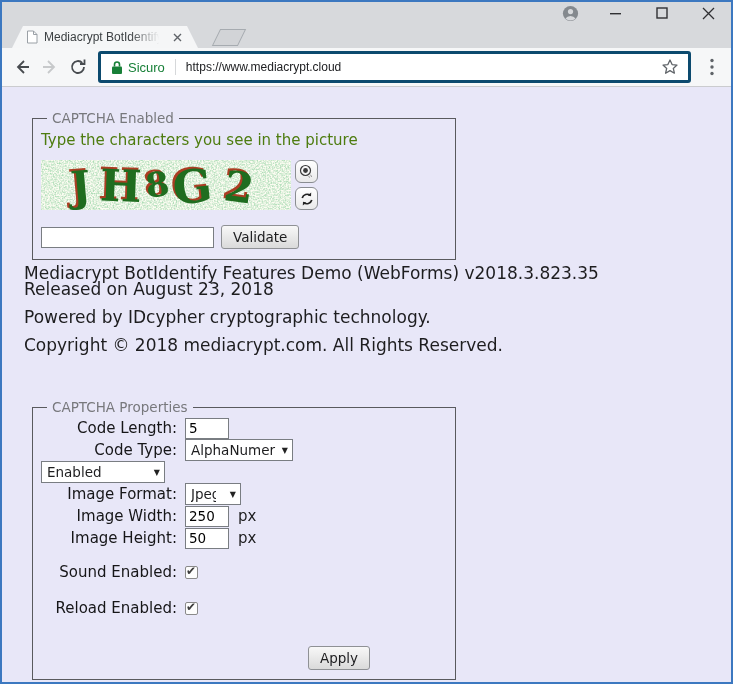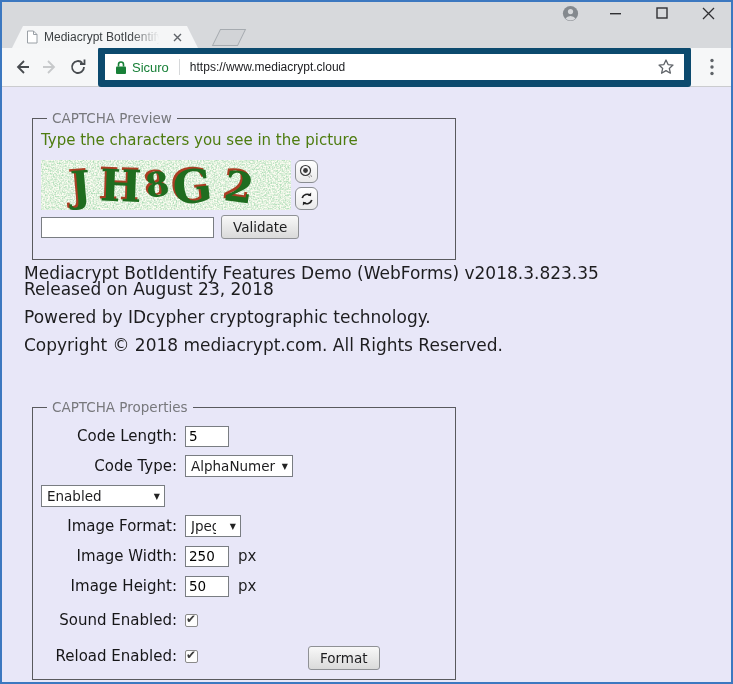--- a/index.html
+++ b/index.html
@@ -19,51 +19,51 @@
   .tab-title{flex:1;font-size:12px;color:#3c4043;white-space:nowrap;overflow:hidden;
        -webkit-mask-image:linear-gradient(90deg,#000 72%,transparent 96%);
        mask-image:linear-gradient(90deg,#000 72%,transparent 96%);}
   .tab-close{width:14px;height:14px;display:grid;place-items:center;}
   .newtab{position:absolute;left:214px;top:5px;width:24px;height:15px;background:#d2d4d7;
        border:1px solid #a6abb0;transform:skewX(-26deg);}
 
   
   .toolbar{height:38px;background:#f6f7f8;border-bottom:1px solid #cbcccf;display:flex;align-items:center;padding:0 6px;}
   .navbtn{width:28px;height:28px;display:grid;place-items:center;border-radius:50%;}
-  .urlbox{flex:1;height:26px;margin:0 8px 0 6px;background:#fff;border:7px solid #0c4a6e;border-radius:3px;
+  .urlbox{flex:1;height:26px;margin:0 8px 0 6px;background:#fff;border:3px solid #0c4a6e;border-radius:3px;
        display:flex;align-items:center;padding:0 6px 0 10px;}
   .secure-label{color:#188038;font-size:13px;margin-left:5px;}
   .url-divider{width:1px;height:16px;background:#d6d8da;margin:0 10px;}
   .url-text{flex:1;font-size:12px;color:#202124;white-space:nowrap;overflow:hidden;}
   .star{width:24px;height:24px;display:grid;place-items:center;}
   .menu3{width:26px;height:28px;display:grid;place-items:center;}
 
   
   .content{position:relative;flex:1;background:#e8e7f8;font-family:"DejaVu Sans",sans-serif;color:#1d1d1f;}
   fieldset{position:absolute;left:30px;width:424px;margin:0;border:1px solid #595a5e;padding:2px 8px 8px 8px;box-sizing:border-box;background:transparent;}
   legend{font-size:13.5px;color:#77787c;padding:0 5px;margin-left:6px;}
   .fs-preview{top:23px;height:150px;}
   .fs-props{top:312px;height:281px;}
 
   .instruction{font-size:15px;margin:3px 0 11px 0;color:#4d7c0f;}
   .captcha-row{display:flex;align-items:flex-start;gap:4px;}
   .captcha-img{display:block;}
   .btn-col{display:flex;flex-direction:column;gap:4px;}
   .icon-btn{width:23px;height:23px;border:1px solid #8a8d91;border-radius:6px;background:linear-gradient(#ffffff,#e9e9ea);
        display:grid;place-items:center;padding:0;}
-  .validate-row{margin-top:5px;display:flex;align-items:center;gap:7px;}
+  .validate-row{margin-top:15px;display:flex;align-items:center;gap:7px;}
   .code-input{width:173px;height:21px;box-sizing:border-box;border:1px solid #797d82;font:14px "DejaVu Sans",sans-serif;padding:0 4px;background:#fff;}
   .winbtn{background:linear-gradient(#f8f8f8,#dadada);border:1px solid #8f9195;border-radius:3px;
        font:13.5px "DejaVu Sans",sans-serif;color:#1d1d1f;padding:3px 11px;}
 
   .info{position:absolute;left:22px;top:178px;font-size:17px;line-height:16px;}
   .info p{margin:0 0 0 0;}
   .info .gap{margin-top:12px;}
 
-  .frow{display:flex;align-items:center;height:22px;margin-top:8px;}
+  .frow{display:flex;align-items:center;height:22px;margin-top:0;}
   .flabel{width:136px;text-align:right;padding-right:8px;font-size:15px;color:#161618;flex:none;}
   .num-input{width:44px;height:21px;box-sizing:border-box;border:1px solid #797d82;font:13.5px "DejaVu Sans",sans-serif;padding:0 3px;background:#fff;}
   .suffix{margin-left:9px;font-size:15px;}
   .sel{height:22px;box-sizing:border-box;border:1px solid #797d82;background:#fff;display:flex;align-items:center;
        padding:0 4px 0 5px;font-size:13.5px;}
   .sel-text{flex:1;white-space:nowrap;overflow:hidden;}
   .sel-arrow{font-size:8px;color:#222;margin-left:6px;}
   .w-codetype{width:108px;}
   .w-textstyle{width:124px;}
   .w-format{width:56px;gap:8px;}
@@ -153,21 +153,21 @@
         <circle cx="2" cy="2.5" r="1.7" fill="#5f6368"></circle>
         <circle cx="2" cy="9" r="1.7" fill="#5f6368"></circle>
         <circle cx="2" cy="15.5" r="1.7" fill="#5f6368"></circle>
       </svg>
     </div>
   </div>
 
   <div class="content">
 
     <fieldset class="fs-preview">
-      <legend>CAPTCHA Preview</legend>
+      <legend>CAPTCHA Enabled</legend>
       <div class="instruction">Type the characters you see in the picture</div>
 
       <div class="captcha-row">
         <svg class="captcha-img" width="250" height="50" viewBox="0 0 250 50">
           <defs>
             <filter id="speckle" x="0" y="0" width="100%" height="100%">
               <feTurbulence type="fractalNoise" baseFrequency="0.65" numOctaves="2" seed="7" stitchTiles="stitch"></feTurbulence>
               <feColorMatrix type="matrix" values="0 0 0 0 0.42  0 0 0 0 0.72  0 0 0 0 0.47  0 0 0 2.2 -0.75"></feColorMatrix>
             </filter>
           </defs>
@@ -267,17 +267,17 @@
       <div class="frow" style="margin-top:12px;">
         <span class="flabel">Sound Enabled:</span>
         <span class="checkbox checked"></span>
       </div>
 
       <div class="frow" style="margin-top:14px;align-items:center;">
         <span class="flabel">Reload Enabled:</span>
         <span class="checkbox checked"></span>
       </div>
 
-      <button class="winbtn apply-btn">Format</button>
+      <button class="winbtn apply-btn">Apply</button>
     </fieldset>
 
   </div>
 </div>
 
 </body></html>

